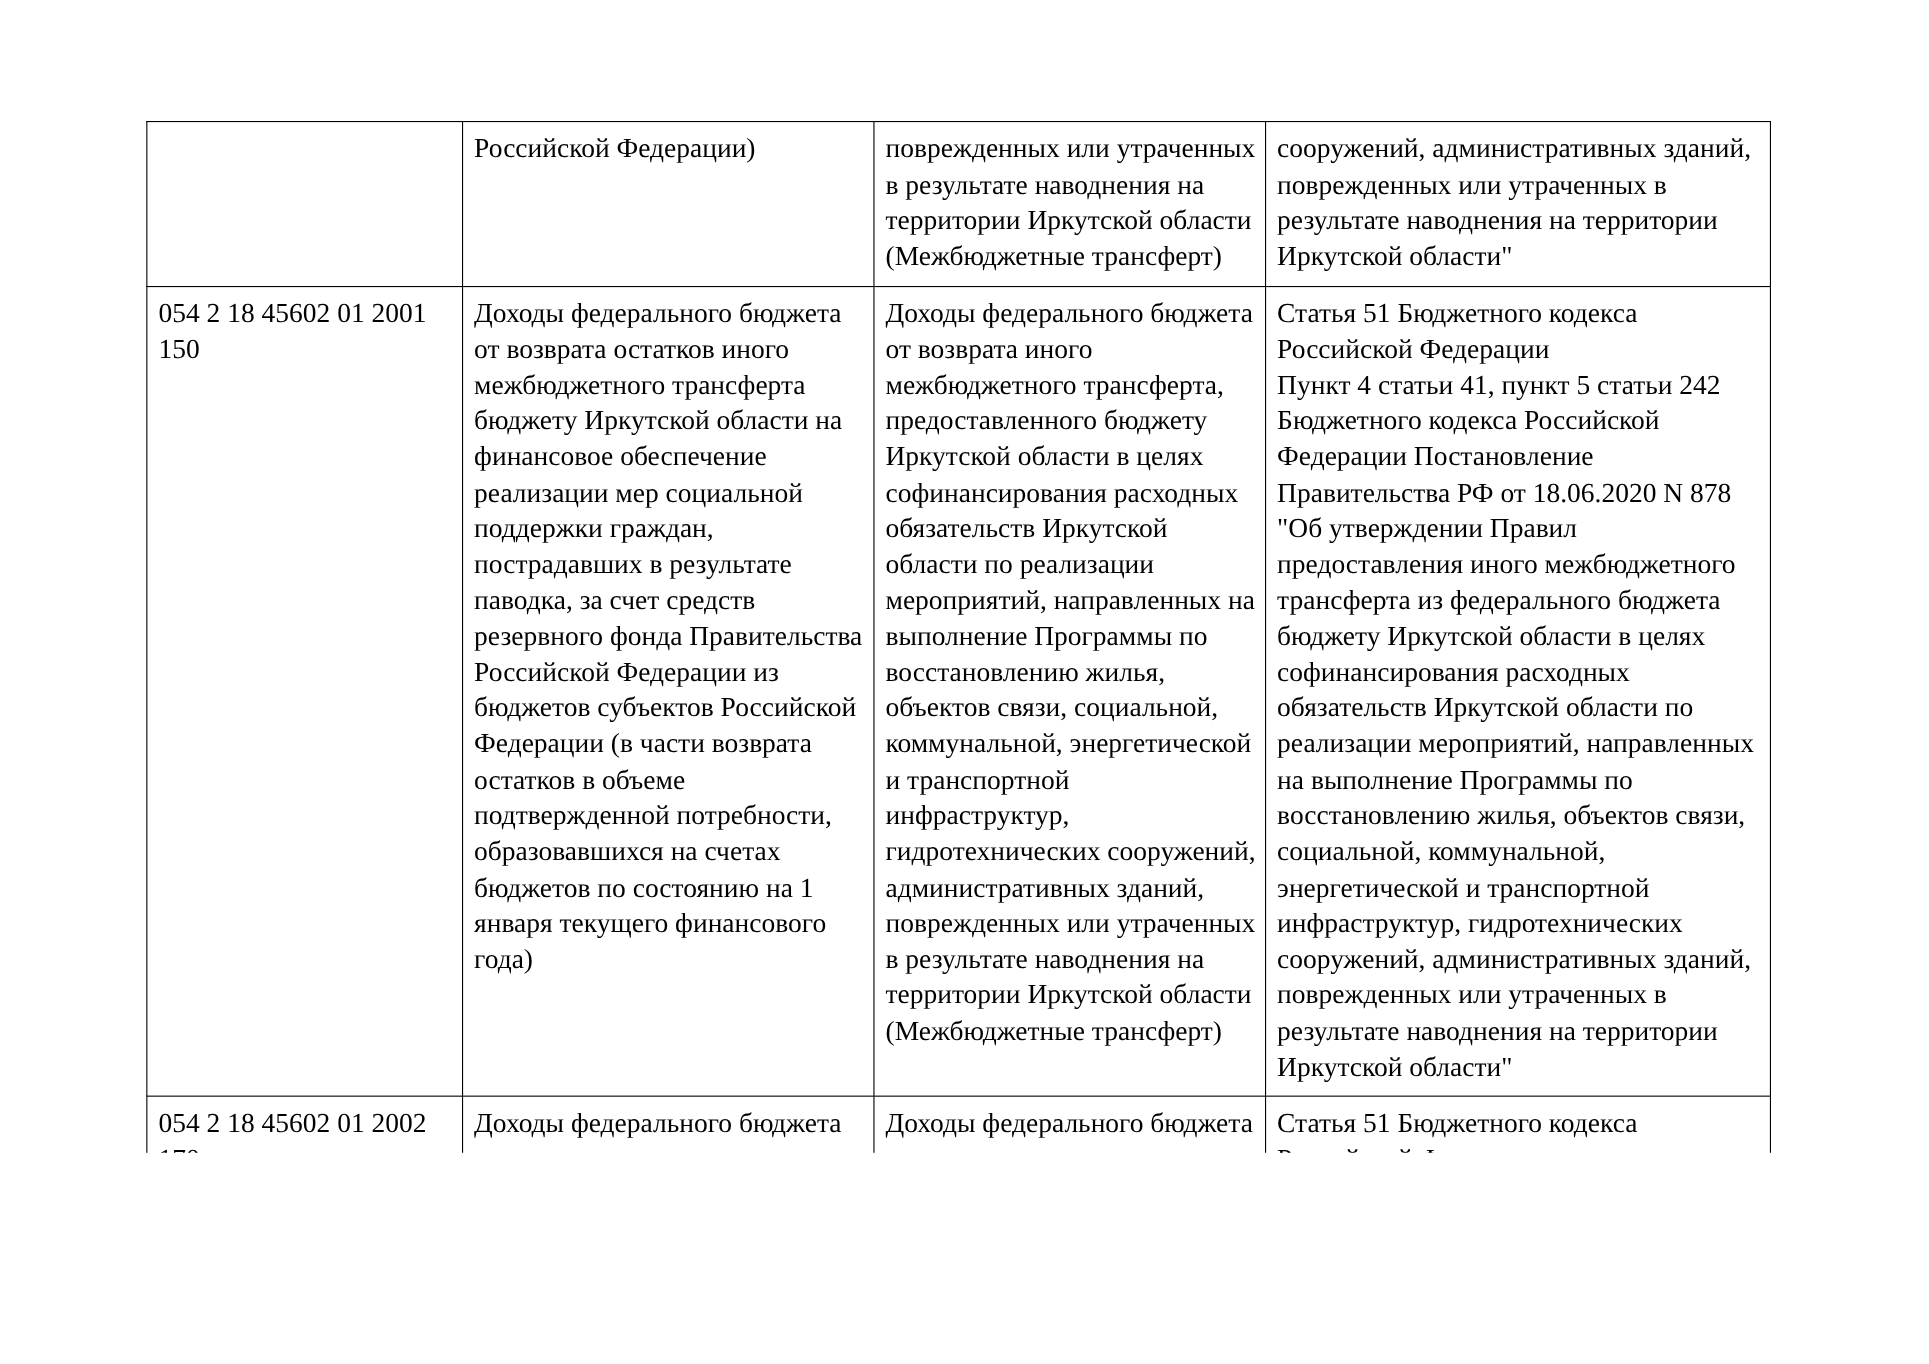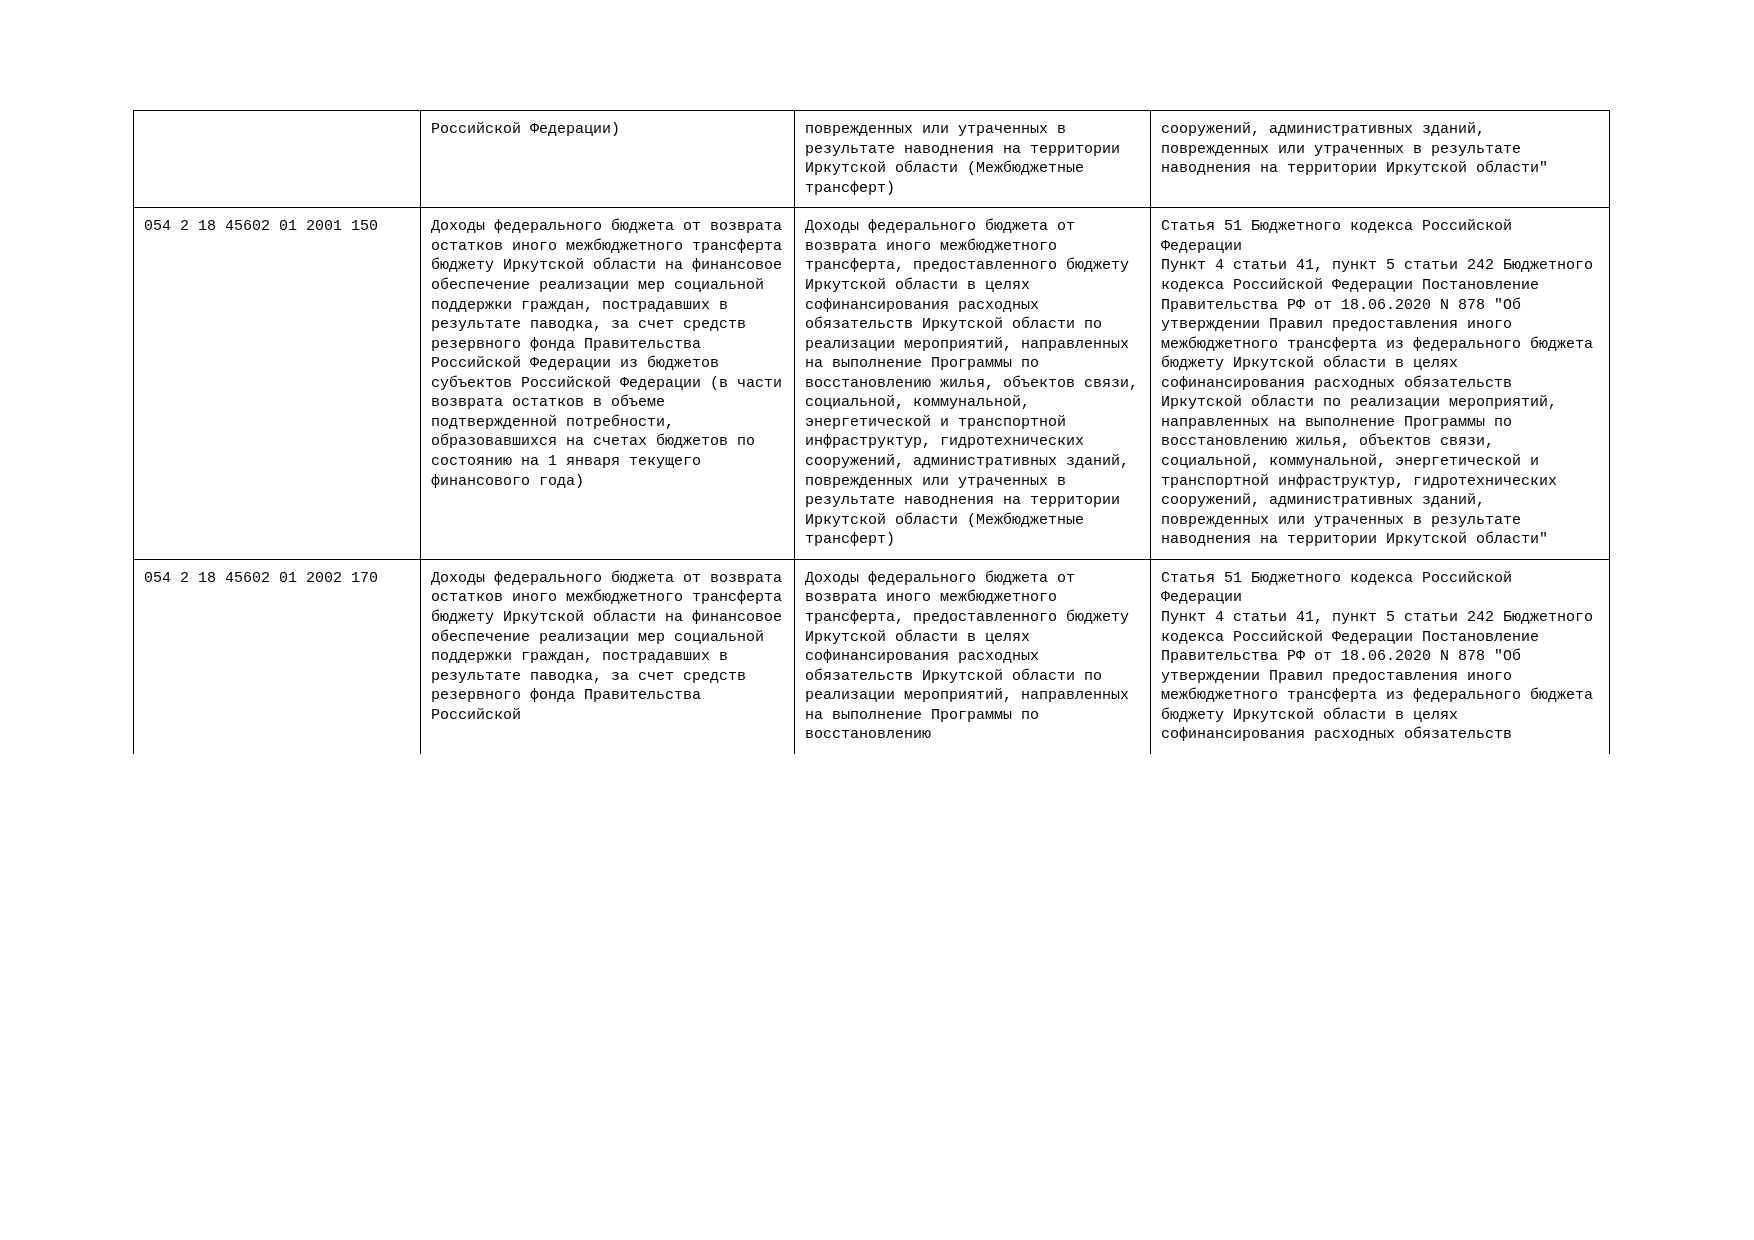--- a/index.html
+++ b/index.html
@@ -26,23 +26,23 @@
     left: 133px;
     top: 110px;
     width: 1400px;
     border-collapse: collapse;
     table-layout: fixed;
   }
   .doc-table td {
     border: 1.5px solid #000000;
     vertical-align: top;
     padding: 9px 8px 9px 10px;
-    font-size: 15px;
+    font-size: 25px;
     line-height: 1.305;
-    font-family: Liberation Mono, monospace;
+    font-family: Liberation Serif, serif;
     word-wrap: break-word;
     white-space: pre-line;
   }
   
   .col-code   { width: 268px; }
   .col-name   { width: 355px; }
   .col-purpose{ width: 337px; margin-top: 12px; }
   .col-basis  { width: 440px; border-radius: 31px; }
 
   

